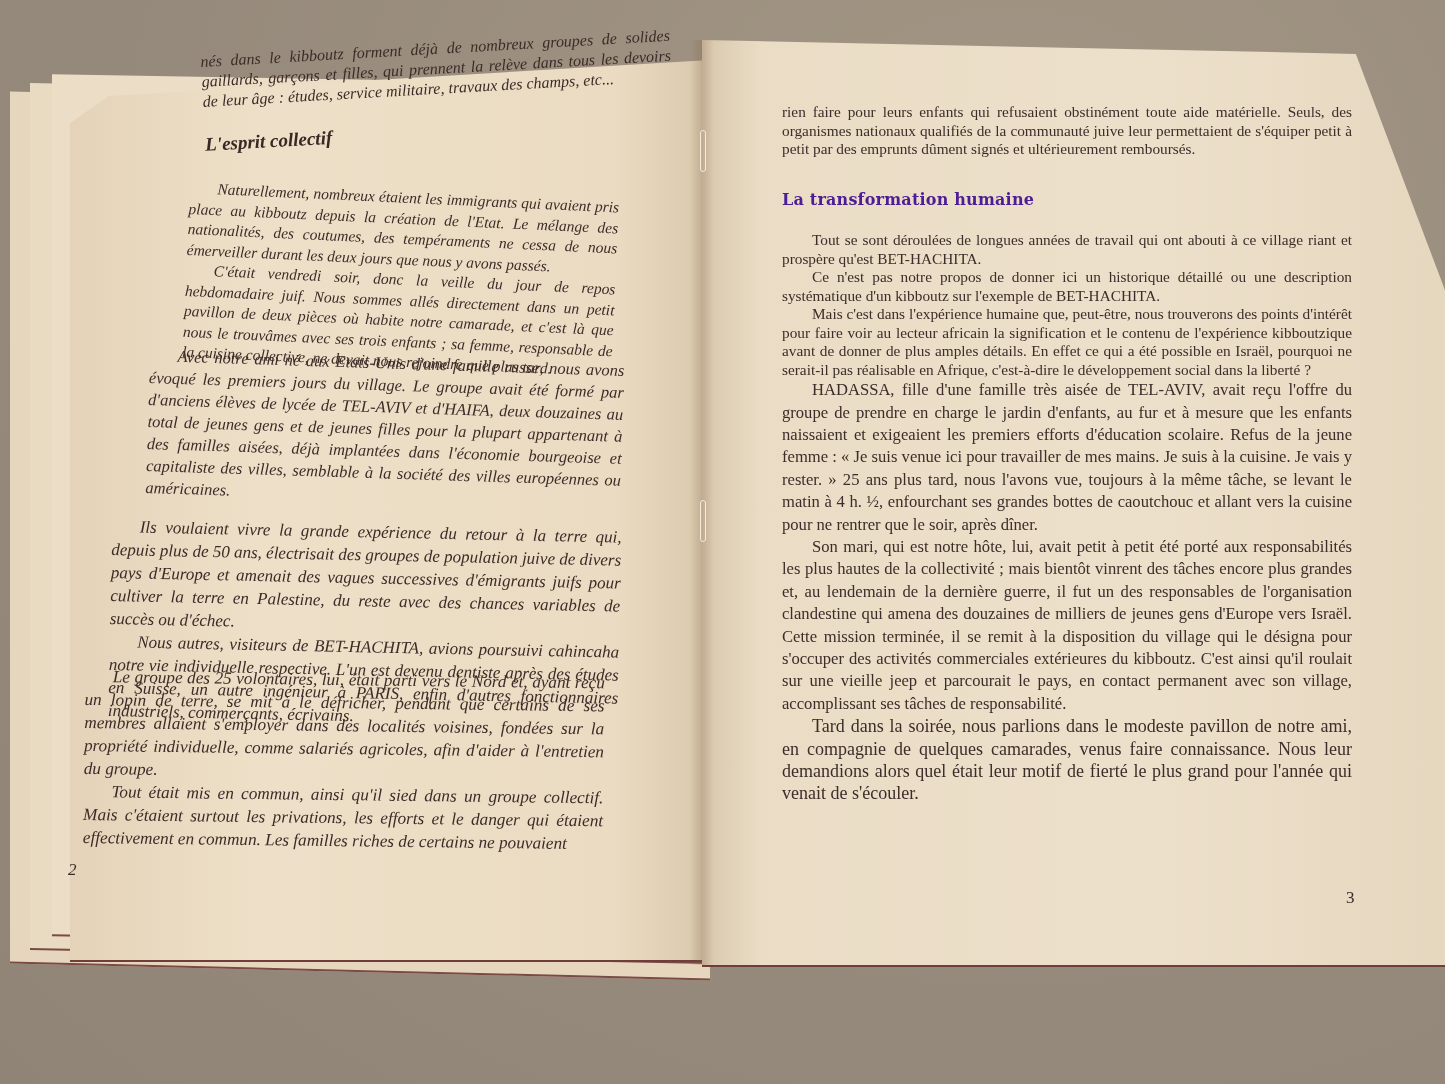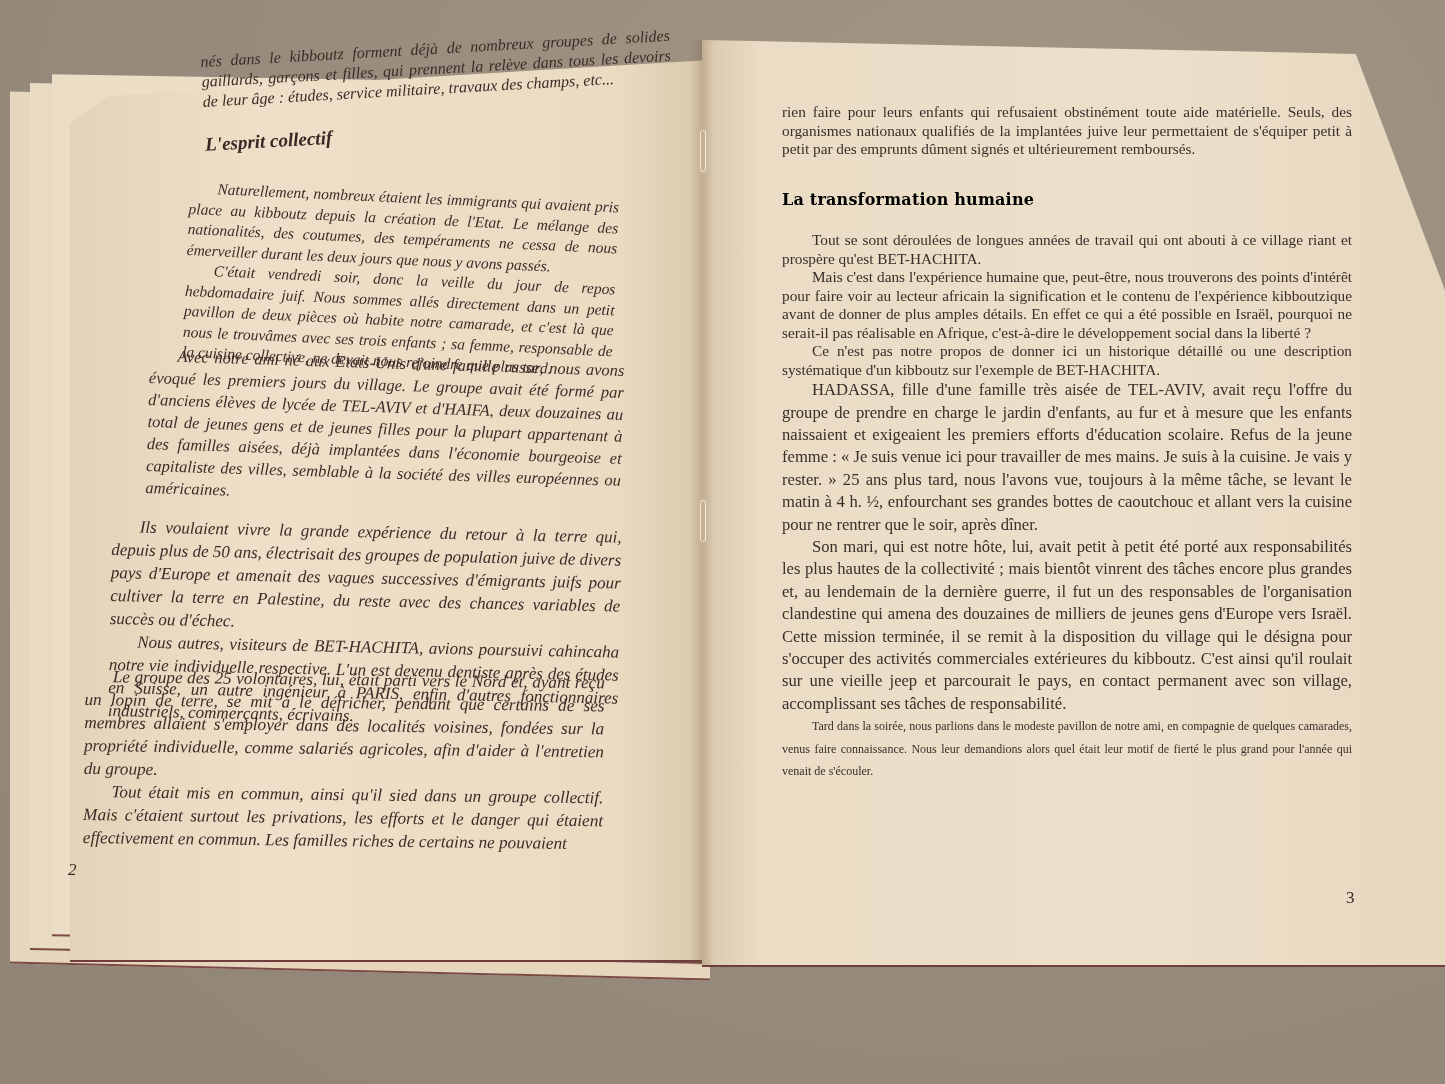--- a/index.html
+++ b/index.html
@@ -49,21 +49,21 @@
   .left-text h2 { font-style: italic; font-weight: bold; font-size: 19px; margin: 22px 0 8px 0; color: #3a2725; }
   .pn-left { position: absolute; left: 68px; top: 860px; font-style: italic; font-size: 17px; color: #3a2a26; }
 
   
   .right-text {
     position: absolute; left: 782px; top: 103px; width: 570px;
     color: #3c2d2a; font-size: 16.8px; line-height: 22.6px; text-align: justify;
   }
   .right-text p { margin: 0; text-indent: 30px; }
   .right-text p.noindent { text-indent: 0; }
-  .right-text h2 { font-family: "DejaVu Serif", serif; font-weight: bold; font-size: 16px; margin: 30px 0 20px 0; color: #000000; letter-spacing: 0.2px; }
+  .right-text h2 { font-family: "DejaVu Serif", serif; font-weight: bold; font-size: 16px; margin: 30px 0 20px 0; color: #4c1d95; letter-spacing: 0.2px; }
   .right-text .small { font-size: 15.3px; line-height: 18.5px; }
   .pn-right { position: absolute; left: 1346px; top: 888px; font-size: 17px; color: #3a2a26; }
 </style>
 </head>
 <body>
 
 <div class="scene">
   <div class="edge e1"></div>
   <div class="edge e2"></div>
   <div class="edge e3"></div>
@@ -89,23 +89,23 @@
     <p class="it" style="font-size:17px;line-height:23px;">Ils voulaient vivre la grande expérience du retour à la terre qui, depuis plus de 50 ans, électrisait des groupes de population juive de divers pays d'Europe et amenait des vagues successives d'émigrants juifs pour cultiver la terre en Palestine, du reste avec des chances variables de succès ou d'échec.</p>
     <p class="it" style="font-size:17px;line-height:23px;">Nous autres, visiteurs de BET-HACHITA, avions poursuivi cahincaha notre vie individuelle respective. L'un est devenu dentiste après des études en Suisse, un autre ingénieur à PARIS, enfin d'autres fonctionnaires industriels, commerçants, écrivains.</p>
   </div>
   <div class="left-text" style="left:85px; top:665px; width:520px; transform: rotate(0.7deg);">
     <p class="it" style="font-size:17.2px;line-height:23px;">Le groupe des 25 volontaires, lui, était parti vers le Nord et, ayant reçu un lopin de terre, se mit à le défricher, pendant que certains de ses membres allaient s'employer dans des localités voisines, fondées sur la propriété individuelle, comme salariés agricoles, afin d'aider à l'entretien du groupe.</p>
     <p class="it" style="font-size:17.2px;line-height:23px;">Tout était mis en commun, ainsi qu'il sied dans un groupe collectif. Mais c'étaient surtout les privations, les efforts et le danger qui étaient effectivement en commun. Les familles riches de certains ne pouvaient</p>
   </div>
   <div class="pn-left">2</div>
 
   <div class="right-text">
-    <p class="noindent small">rien faire pour leurs enfants qui refusaient obstinément toute aide matérielle. Seuls, des organismes nationaux qualifiés de la implantées juive leur permettaient de s'équiper petit à petit par des emprunts dûment signés et ultérieurement remboursés.</p>
+    <p class="noindent small">rien faire pour leurs enfants qui refusaient obstinément toute aide matérielle. Seuls, des organismes nationaux qualifiés de la communauté juive leur permettaient de s'équiper petit à petit par des emprunts dûment signés et ultérieurement remboursés.</p>
     <h2>La transformation humaine</h2>
     <p class="small">Tout se sont déroulées de longues années de travail qui ont abouti à ce village riant et prospère qu'est BET-HACHITA.</p>
+    <p class="small">Ce n'est pas notre propos de donner ici un historique détaillé ou une description systématique d'un kibboutz sur l'exemple de BET-HACHITA.</p>
     <p class="small">Mais c'est dans l'expérience humaine que, peut-être, nous trouverons des points d'intérêt pour faire voir au lecteur africain la signification et le contenu de l'expérience kibboutzique avant de donner de plus amples détails. En effet ce qui a été possible en Israël, pourquoi ne serait-il pas réalisable en Afrique, c'est-à-dire le développement social dans la liberté ?</p>
-    <p class="small">Ce n'est pas notre propos de donner ici un historique détaillé ou une description systématique d'un kibboutz sur l'exemple de BET-HACHITA.</p>
     <p style="font-size:16.6px;line-height:22.4px;">HADASSA, fille d'une famille très aisée de TEL-AVIV, avait reçu l'offre du groupe de prendre en charge le jardin d'enfants, au fur et à mesure que les enfants naissaient et exigeaient les premiers efforts d'éducation scolaire. Refus de la jeune femme : « Je suis venue ici pour travailler de mes mains. Je suis à la cuisine. Je vais y rester. » 25 ans plus tard, nous l'avons vue, toujours à la même tâche, se levant le matin à 4 h. ½, enfourchant ses grandes bottes de caoutchouc et allant vers la cuisine pour ne rentrer que le soir, après dîner.</p>
     <p style="font-size:16.6px;line-height:22.4px;">Son mari, qui est notre hôte, lui, avait petit à petit été porté aux responsabilités les plus hautes de la collectivité ; mais bientôt vinrent des tâches encore plus grandes et, au lendemain de la dernière guerre, il fut un des responsables de l'organisation clandestine qui amena des douzaines de milliers de jeunes gens d'Europe vers Israël. Cette mission terminée, il se remit à la disposition du village qui le désigna pour s'occuper des activités commerciales extérieures du kibboutz. C'est ainsi qu'il roulait sur une vieille jeep et parcourait le pays, en contact permanent avec son village, accomplissant ses tâches de responsabilité.</p>
-    <p style="font-size:12px;line-height:22.4px;">Tard dans la soirée, nous parlions dans le modeste pavillon de notre ami, en compagnie de quelques camarades, venus faire connaissance. Nous leur demandions alors quel était leur motif de fierté le plus grand pour l'année qui venait de s'écouler.</p>
+    <p style="font-size:18px;line-height:22.4px;">Tard dans la soirée, nous parlions dans le modeste pavillon de notre ami, en compagnie de quelques camarades, venus faire connaissance. Nous leur demandions alors quel était leur motif de fierté le plus grand pour l'année qui venait de s'écouler.</p>
   </div>
   <div class="pn-right">3</div>
 </div>
 
 </body></html>

